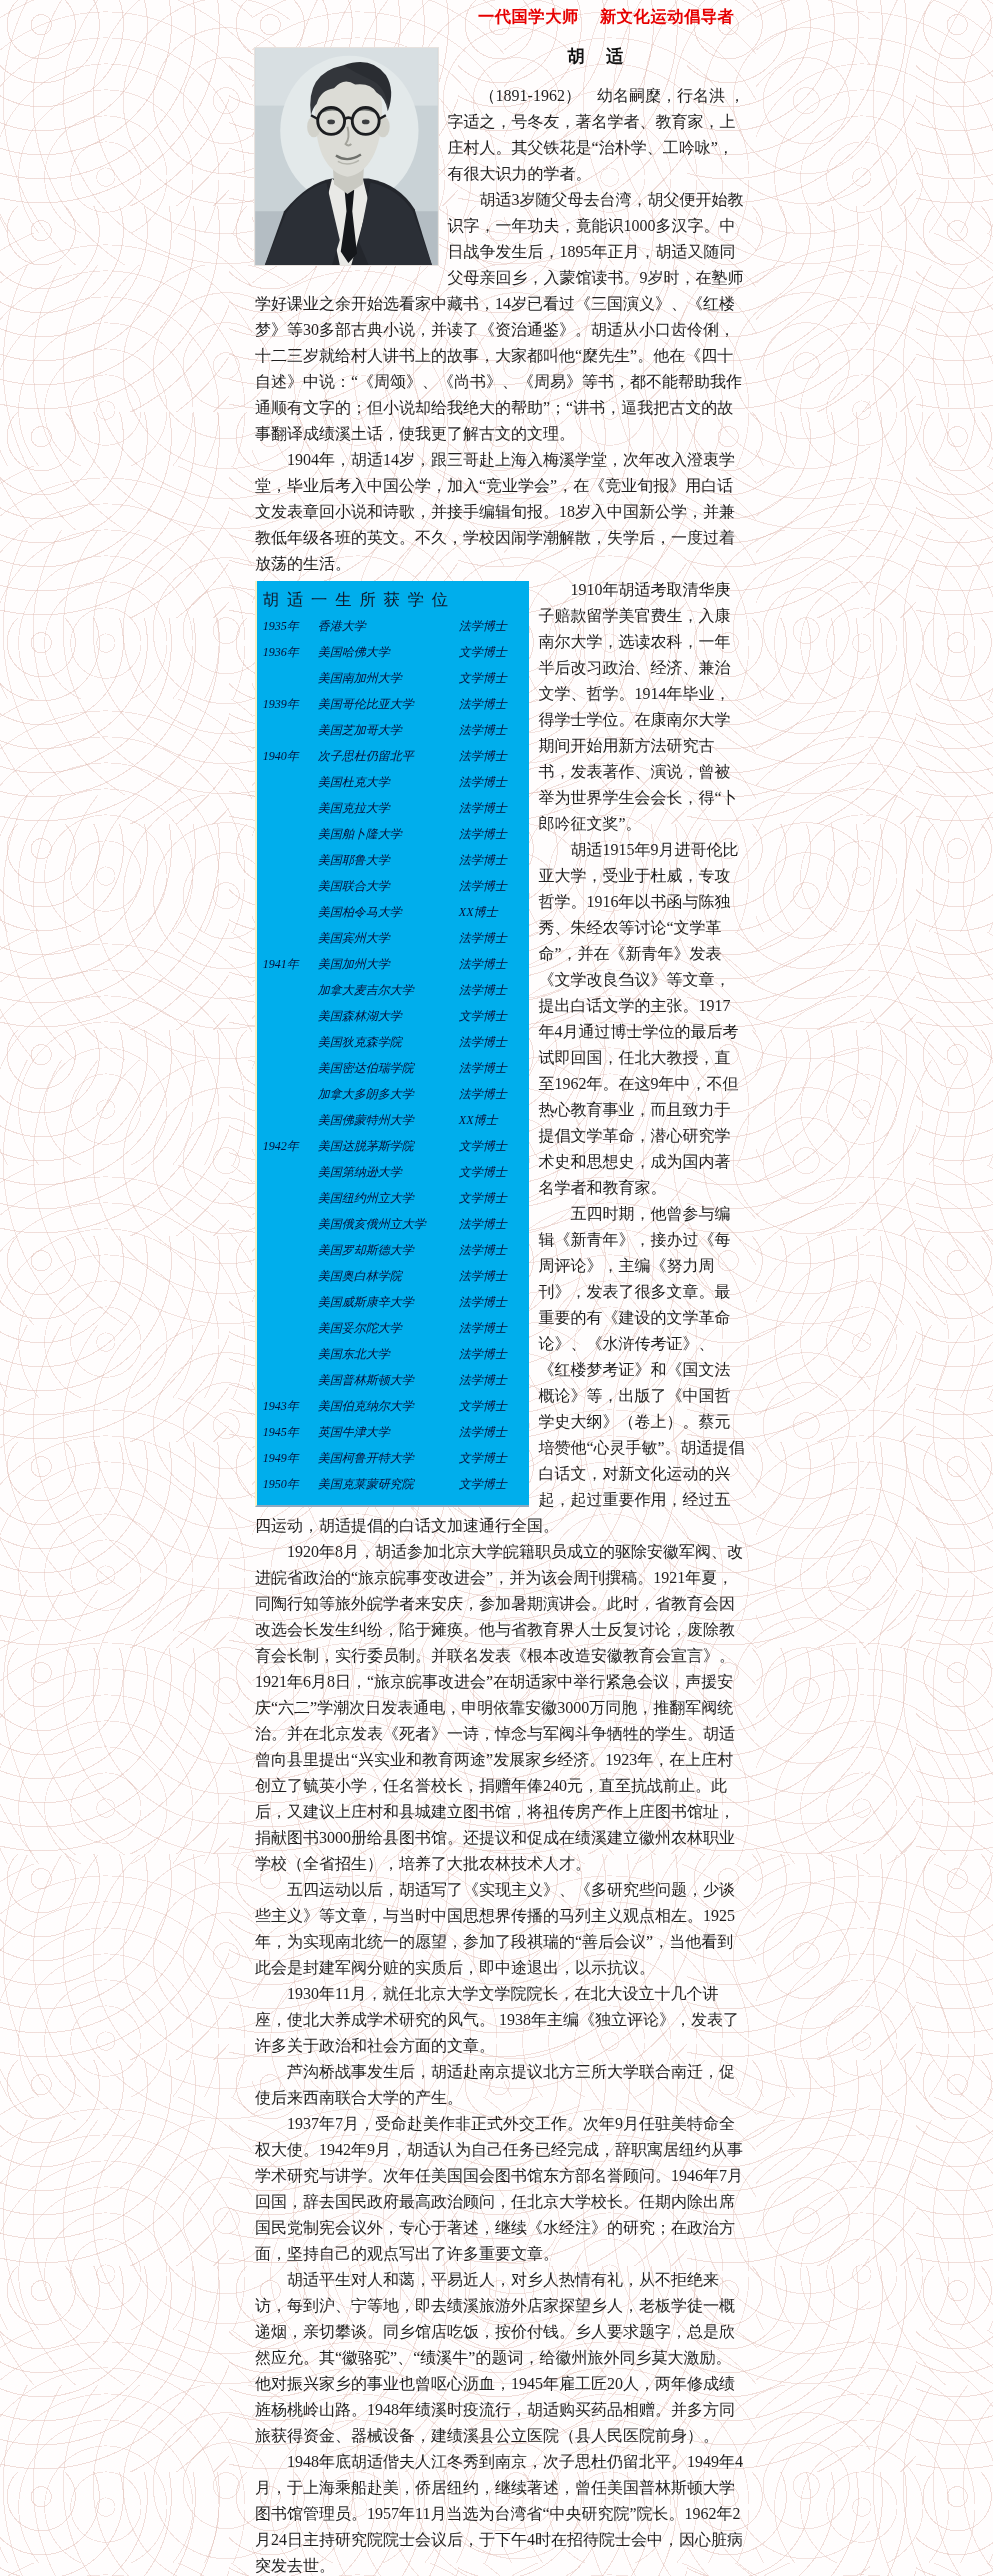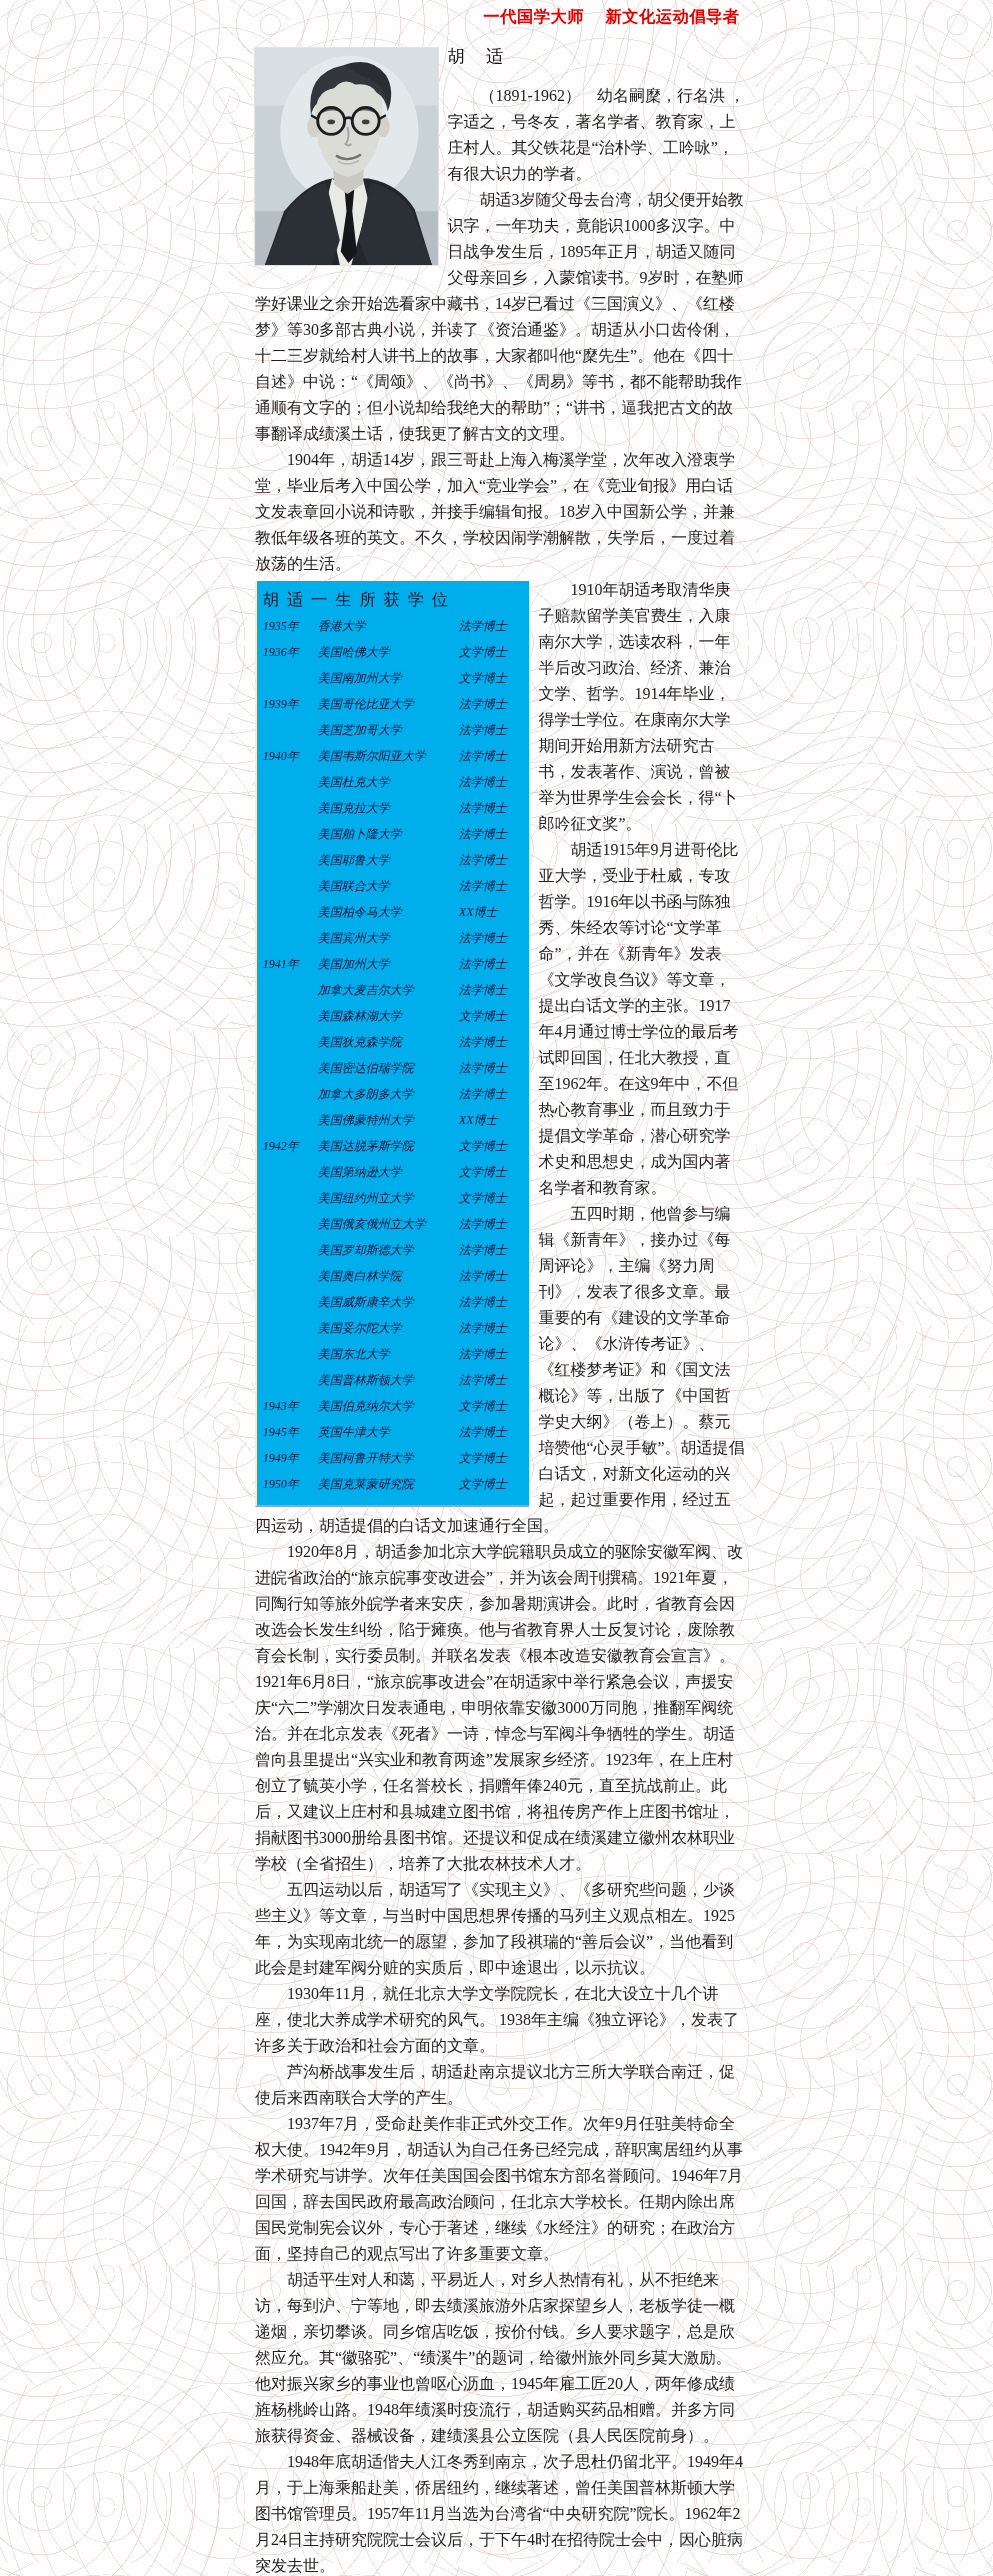--- a/index.html
+++ b/index.html
@@ -21,36 +21,36 @@
     padding-top: 5.8px;
   }
   .main-title {
     font-size: 16.3px;
     font-weight: bold;
     color: #e60000;
     padding-left: 223px;
     line-height: 21px;
     white-space: nowrap;
     letter-spacing: 0.5px;
-    text-align: center;
   }
   .article { margin-top: 1.9px; }
   .photo {
     float: left;
     width: 183px;
     height: 217px;
     margin: 3.8px 9.6px 3.8px 0;
     background: #cfd6da;
     box-shadow: 0 0 0 1px #e8e2de;
   }
   .photo svg { display: block; }
   .person-name {
     overflow: hidden;
     font-size: 17.3px;
-    font-weight: normal;
+    font-weight: bold;
+    text-align: center;
     margin: 17.3px 0 15.4px 0;
     letter-spacing: 1.9px;
     color: #111;
   }
   .para {
     margin: 0;
     font-size: 16px;
     line-height: 26px;
     text-indent: 2em;
   }
@@ -171,21 +171,21 @@
           </div>
 
           <div class="drow">
             <span class="dyear"></span>
             <span class="duni">美国芝加哥大学</span>
             <span class="ddeg">法学博士</span>
           </div>
 
           <div class="drow">
             <span class="dyear">1940年</span>
-            <span class="duni">美国韦斯尔阳亚大学</span>
+            <span class="duni">次子思杜仍留北平</span>
             <span class="ddeg">法学博士</span>
           </div>
 
           <div class="drow">
             <span class="dyear"></span>
             <span class="duni">美国杜克大学</span>
             <span class="ddeg">法学博士</span>
           </div>
 
           <div class="drow">

